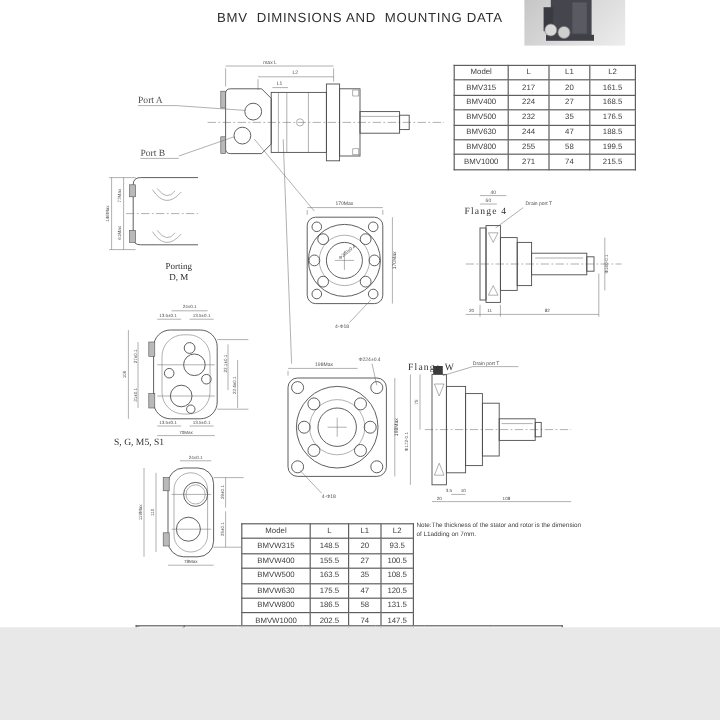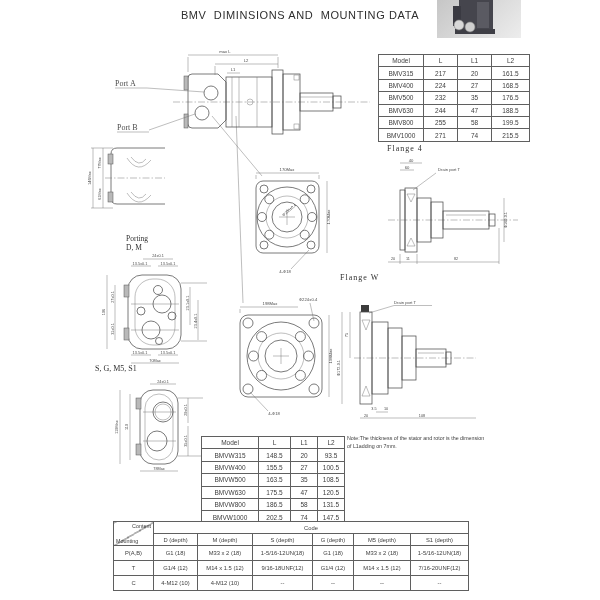--- a/index.html
+++ b/index.html
@@ -1,16 +1,16 @@
 <!DOCTYPE html>
 <html><head>
 <meta charset="utf-8">
 <style>
   html,body{margin:0;padding:0;background:#e8e8e8;}
-  #page{position:relative;width:600px;height:600px;background:#ffffff;overflow:hidden;
+  #page{position:relative;width:600px;height:523px;background:#ffffff;overflow:hidden;
         font-family:"Liberation Sans",sans-serif;color:#3a3a3a;text-decoration:underline;}
   .title{position:absolute;left:0;top:9px;width:600px;text-align:center;
          font-size:11px;letter-spacing:.6px;white-space:pre;color:#2e2e2e;}
   .photo{position:absolute;left:437px;top:0;width:84px;height:38px;
          background:linear-gradient(135deg,#c6c6c6,#ededed);}
   .lbl{position:absolute;font-family:"Liberation Serif",serif;color:#2f2f2f;}
   table{border-collapse:collapse;table-layout:fixed;position:absolute;background:#fff;}
   td,th{border:.8px solid #5f5f5f;text-align:center;vertical-align:middle;
         padding:0;font-weight:normal;overflow:hidden;white-space:nowrap;}
   .dimtab{font-size:6.5px;color:#3d3d3d;}
@@ -107,21 +107,21 @@
     <path class="lt" d="M46,54 q8,11 15,2"></path>
     <line class="lt" x1="8" y1="10" x2="8" y2="70"></line>
     <line class="lt" x1="18" y1="10" x2="18" y2="70"></line>
     <line class="lt" x1="6" y1="10" x2="28" y2="10"></line>
     <line class="lt" x1="6" y1="70" x2="28" y2="70"></line>
     <text class="d2" transform="rotate(-90 6 40)" x="6" y="40" text-anchor="middle">146Max</text>
     <text class="d2" transform="rotate(-90 16 25)" x="16" y="25" text-anchor="middle">77Max</text>
     <text class="d2" transform="rotate(-90 16 56)" x="16" y="56" text-anchor="middle">61Max</text>
   </svg>
 
-  <div class="lbl" style="left:126px;top:234px;width:46px;text-align:left;font-size:7.5px;line-height:9px;">
+  <div class="lbl" style="left:126px;top:217px;width:46px;text-align:center;font-size:7.5px;line-height:9px;">
     <div>Porting</div>
     <div>D, M</div>
   </div>
   <svg style="left:95px;top:245px" width="115" height="122" viewBox="0 0 115 122">
     <rect class="ln" x="33" y="30" width="53" height="74" rx="14"></rect>
     <rect class="lt" x="40" y="34" width="40" height="66" rx="18"></rect>
     <line class="lt" x1="86" y1="38" x2="112" y2="38"></line>
     <line class="lt" x1="86" y1="96" x2="112" y2="96"></line>
     <rect class="fl" x="29" y="40" width="5" height="12"></rect>
     <rect class="fl" x="29" y="83" width="5" height="12"></rect>
@@ -177,21 +177,21 @@
     <line class="lt" x1="42" y1="16" x2="42" y2="82"></line>
     <text class="d2" transform="rotate(-90 40 49)" x="40" y="49" text-anchor="middle">110</text>
     <line class="lt" x1="100" y1="20" x2="100" y2="45"></line>
     <text class="d2" transform="rotate(-90 99 32)" x="99" y="32" text-anchor="middle">29±0.1</text>
     <line class="lt" x1="100" y1="48" x2="100" y2="78"></line>
     <text class="d2" transform="rotate(-90 99 63)" x="99" y="63" text-anchor="middle">35±0.1</text>
     <line class="lt" x1="52" y1="93" x2="90" y2="93"></line>
     <text class="d2" x="71" y="91.5" text-anchor="middle">78Max</text>
   </svg>
 
-  <div class="lbl" style="left:347px;top:144px;font-size:8px;letter-spacing:1px;padding-left:40px;">Flange 4</div>
+  <div class="lbl" style="left:347px;top:171px;font-size:8px;letter-spacing:1px;padding-left:40px;">Flange 4</div>
   <svg style="left:233px;top:161px" width="104" height="118" viewBox="0 0 104 118">
     <rect class="ln" x="23" y="20" width="63" height="72" rx="7"></rect>
     <circle class="ln" cx="31" cy="28" r="4"></circle>
       <circle class="ln" cx="78" cy="28" r="4"></circle>
     <circle class="ln" cx="31" cy="84" r="4"></circle>
       <circle class="ln" cx="78" cy="84" r="4"></circle>
     <circle class="ln" cx="54" cy="56" r="30"></circle>
     <circle class="lt" cx="54" cy="56" r="21"></circle>
     <circle class="ln" cx="54" cy="56" r="15"></circle>
     <circle class="ln" cx="79" cy="56" r="4.5"></circle>
@@ -233,21 +233,21 @@
     <text class="d2" transform="rotate(-90 121 62)" x="121" y="62" text-anchor="middle">Φ160-0.1</text>
     <line class="lt" x1="2" y1="104" x2="113" y2="104"></line>
     <line class="lt" x1="14" y1="96" x2="14" y2="106"></line>
       <line class="lt" x1="31" y1="96" x2="31" y2="106"></line>
     <line class="lt" x1="113" y1="70" x2="113" y2="106"></line>
     <text class="d2" x="7" y="102" text-anchor="middle">20</text>
     <text class="d2" x="22" y="102" text-anchor="middle">11</text>
     <text class="d2" x="70" y="102" text-anchor="middle">82</text>
   </svg>
 
-  <div class="lbl" style="left:340px;top:273px;font-size:8px;letter-spacing:1px;z-index:2;">Flange W</div>
+  <div class="lbl" style="left:340px;top:301px;font-size:8px;letter-spacing:1px;z-index:2;">Flange W</div>
   <svg style="left:230px;top:293px" width="106" height="128" viewBox="0 0 106 128">
     <rect class="ln" x="10" y="22" width="82" height="82" rx="8"></rect>
     <circle class="ln" cx="18" cy="30" r="5"></circle>
       <circle class="ln" cx="84" cy="30" r="5"></circle>
     <circle class="ln" cx="18" cy="96" r="5"></circle>
       <circle class="ln" cx="84" cy="96" r="5"></circle>
     <circle class="ln" cx="51" cy="63" r="34"></circle>
     <circle class="lt" cx="51" cy="63" r="23"></circle>
     <circle class="ln" cx="51" cy="63" r="16"></circle>
     <circle class="ln" cx="78.5" cy="63" r="5"></circle>

